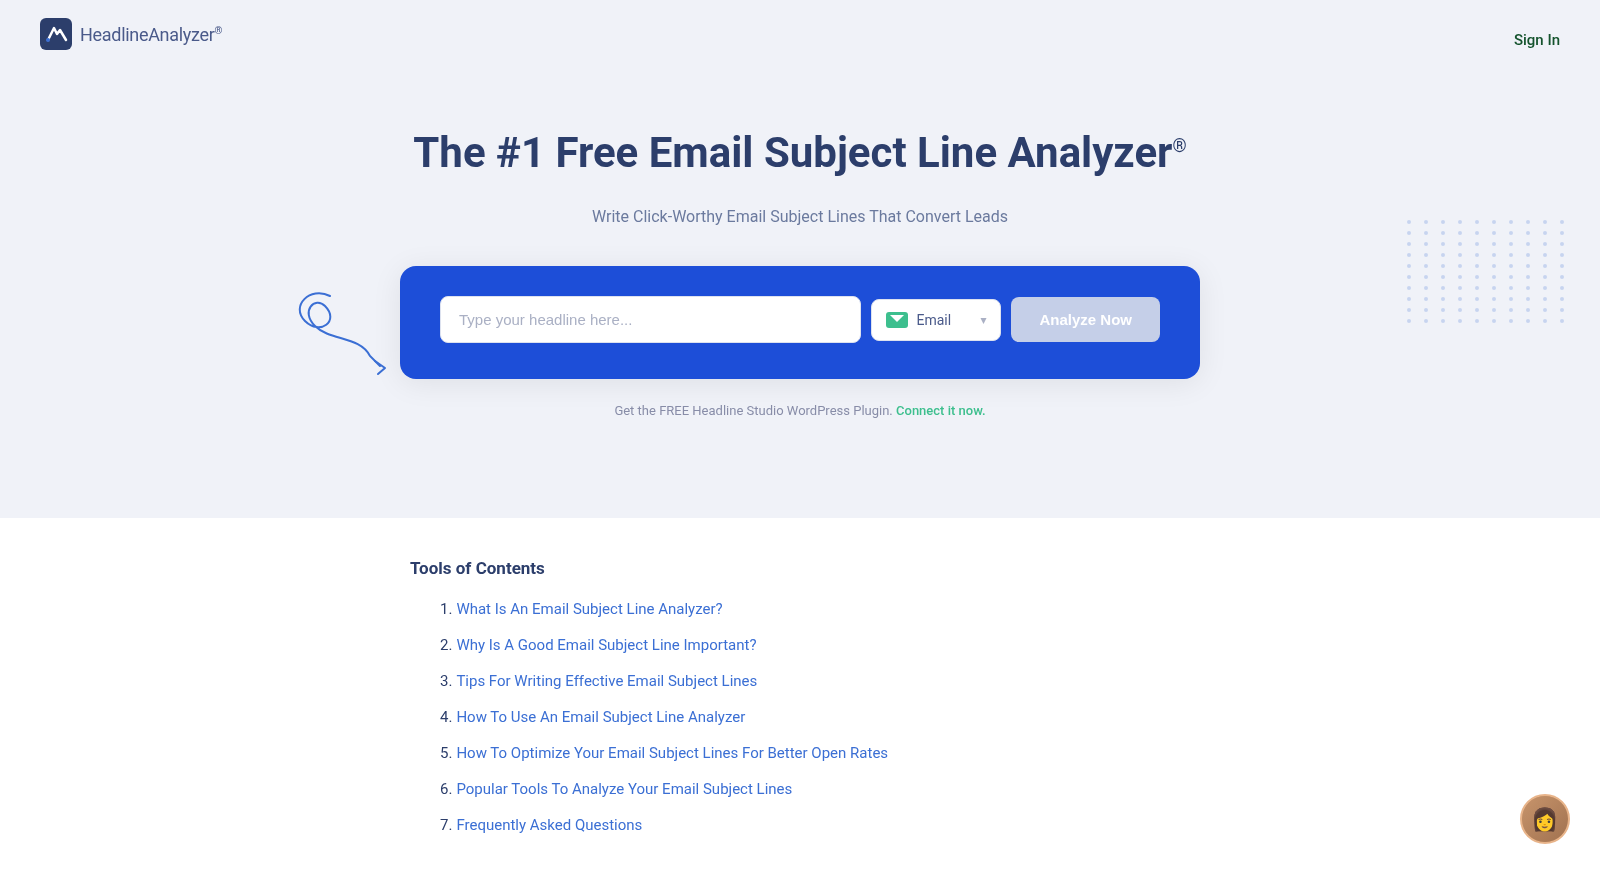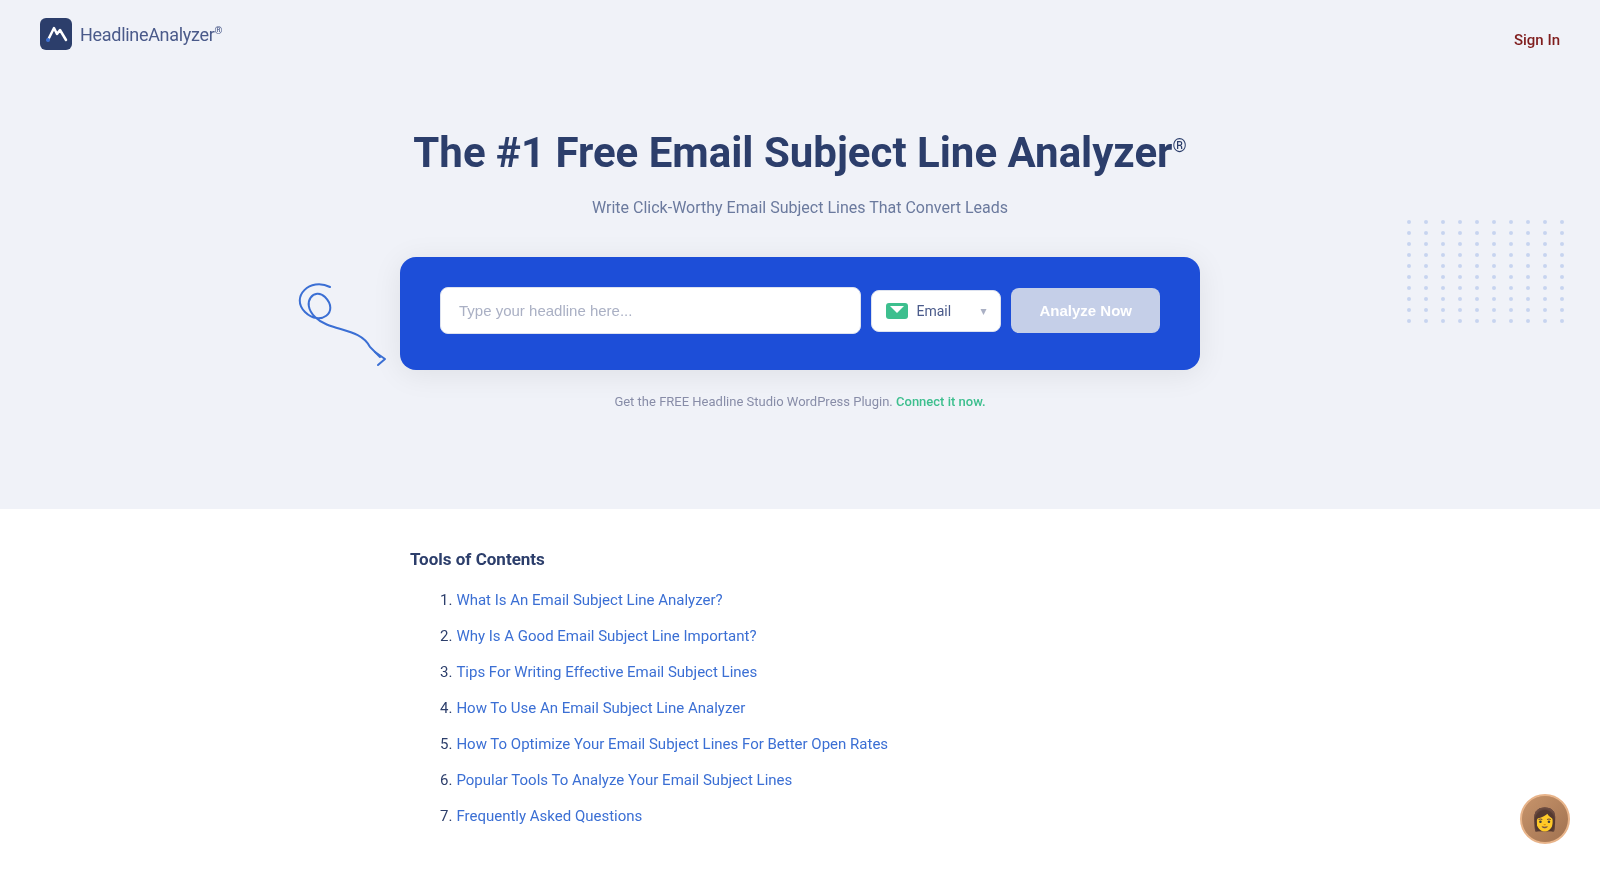--- a/index.html
+++ b/index.html
@@ -49,41 +49,41 @@
       color: #4a5a8a;
     }
 
     .logo-reg {
       font-size: 10px;
       vertical-align: super;
       color: #4a5a8a;
     }
 
     .sign-in-link {
-      color: #7f1d1d;
+      color: #14532d;
       font-size: 15px;
       font-weight: 500;
       text-decoration: none;
       cursor: pointer;
       margin-top: 12px;
     }
 
     
     .hero {
       text-align: center;
       padding: 60px 20px 20px;
       position: relative;
     }
 
     .hero-title {
       font-size: 42px;
       font-weight: 700;
       color: #2c3e6b;
       line-height: 1.2;
-      margin-bottom: 20px;
+      margin-bottom: 29px;
     }
 
     .hero-title .reg {
       font-size: 18px;
       vertical-align: super;
       font-weight: 400;
     }
 
     .hero-subtitle {
       font-size: 16px;

